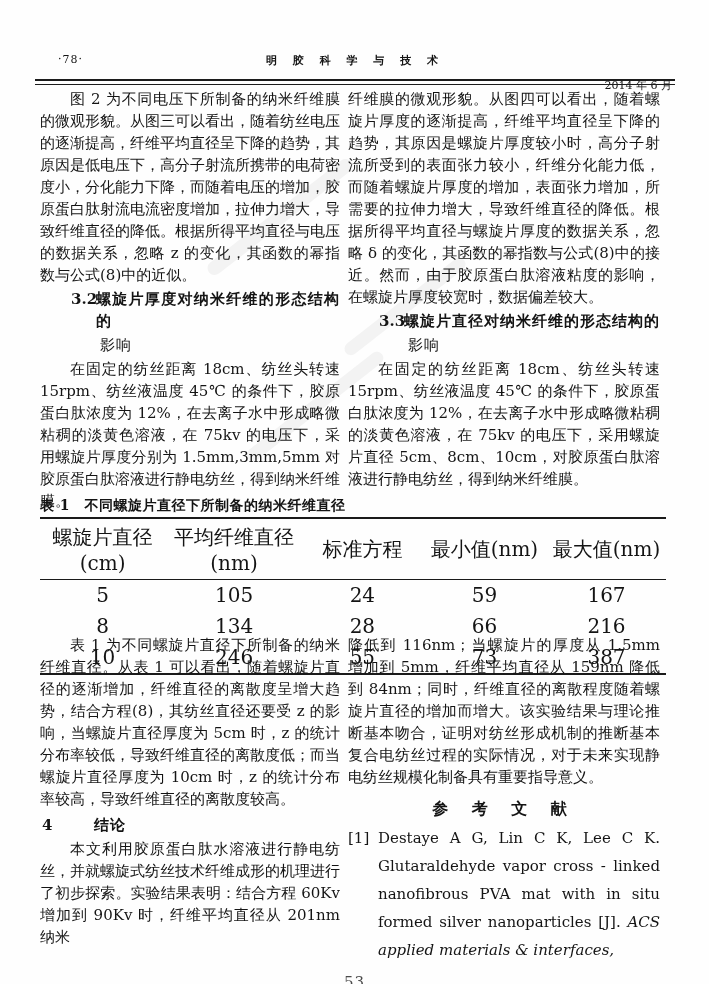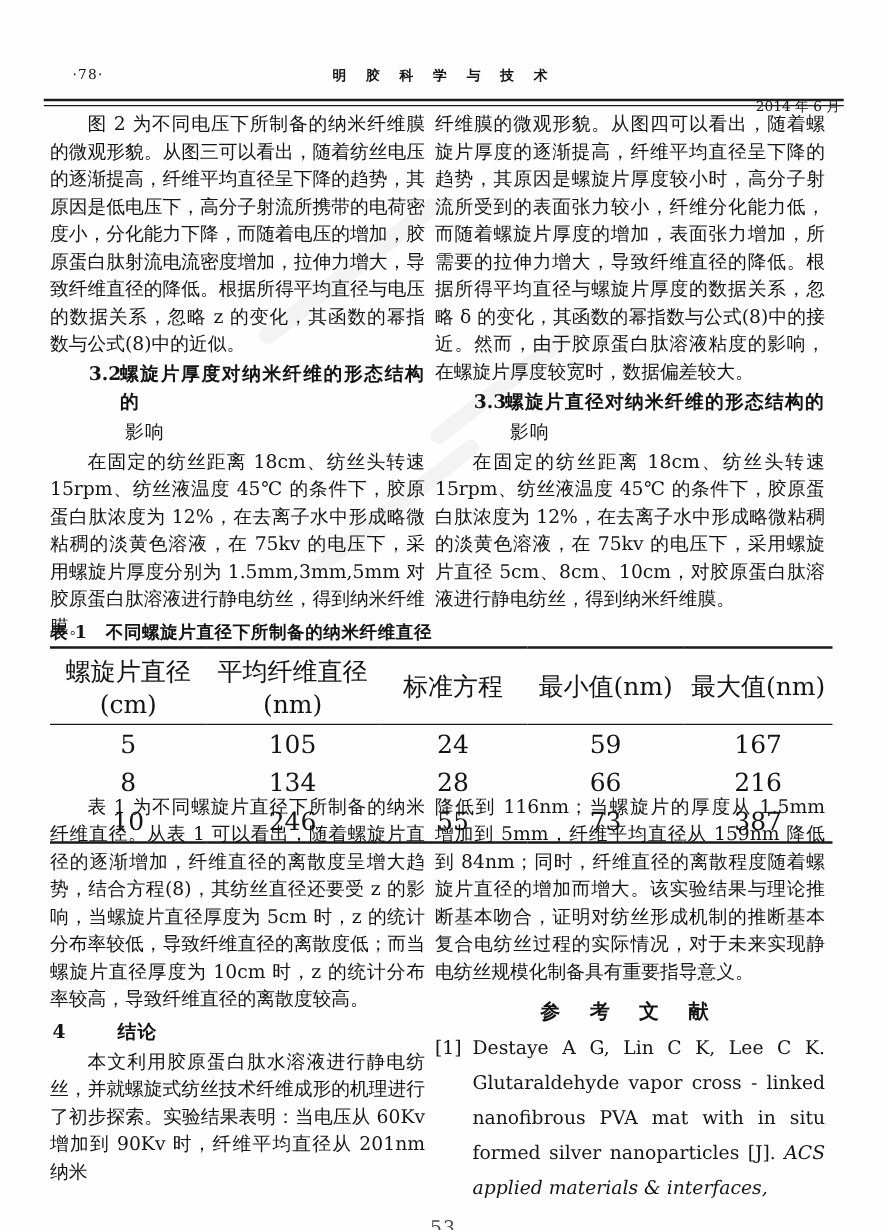--- a/index.html
+++ b/index.html
@@ -122,21 +122,21 @@
       </tbody>
     </table>
   </div>
 
   <div class="col col-left-bot">
     <p class="indent">表 1 为不同螺旋片直径下所制备的纳米纤维直径。从表 1 可以看出，随着螺旋片直径的逐渐增加，纤维直径的离散度呈增大趋势，结合方程(8)，其纺丝直径还要受 z 的影响，当螺旋片直径厚度为 5cm 时，z 的统计分布率较低，导致纤维直径的离散度低；而当螺旋片直径厚度为 10cm 时，z 的统计分布率较高，导致纤维直径的离散度较高。</p>
     <div class="sec4">
       <span class="num">4</span>
       <span>结论</span>
     </div>
-    <p class="indent">本文利用胶原蛋白肽水溶液进行静电纺丝，并就螺旋式纺丝技术纤维成形的机理进行了初步探索。实验结果表明：当电压从 60Kv 增加到 90Kv 时，纤维平均直径从 201nm 纳米</p>
+    <p class="indent">本文利用胶原蛋白肽水溶液进行静电纺丝，并就螺旋式纺丝技术纤维成形的机理进行了初步探索。实验结果表明：结合方程 60Kv 增加到 90Kv 时，纤维平均直径从 201nm 纳米</p>
   </div>
 
   <div class="col col-right-bot">
     <p>降低到 116nm；当螺旋片的厚度从 1.5mm 增加到 5mm，纤维平均直径从 159nm 降低到 84nm；同时，纤维直径的离散程度随着螺旋片直径的增加而增大。该实验结果与理论推断基本吻合，证明对纺丝形成机制的推断基本复合电纺丝过程的实际情况，对于未来实现静电纺丝规模化制备具有重要指导意义。</p>
     <div class="ref-head">参 考 文 献</div>
     <div class="ref-item">
       <span class="marker">[1]</span>
       <span>Destaye A G, Lin C K, Lee C K. Glutaraldehyde vapor cross - linked nanofibrous PVA mat with in situ formed silver nanoparticles [J]. </span><span class="ital">ACS applied materials &amp; interfaces,</span>
     </div>
   </div>

